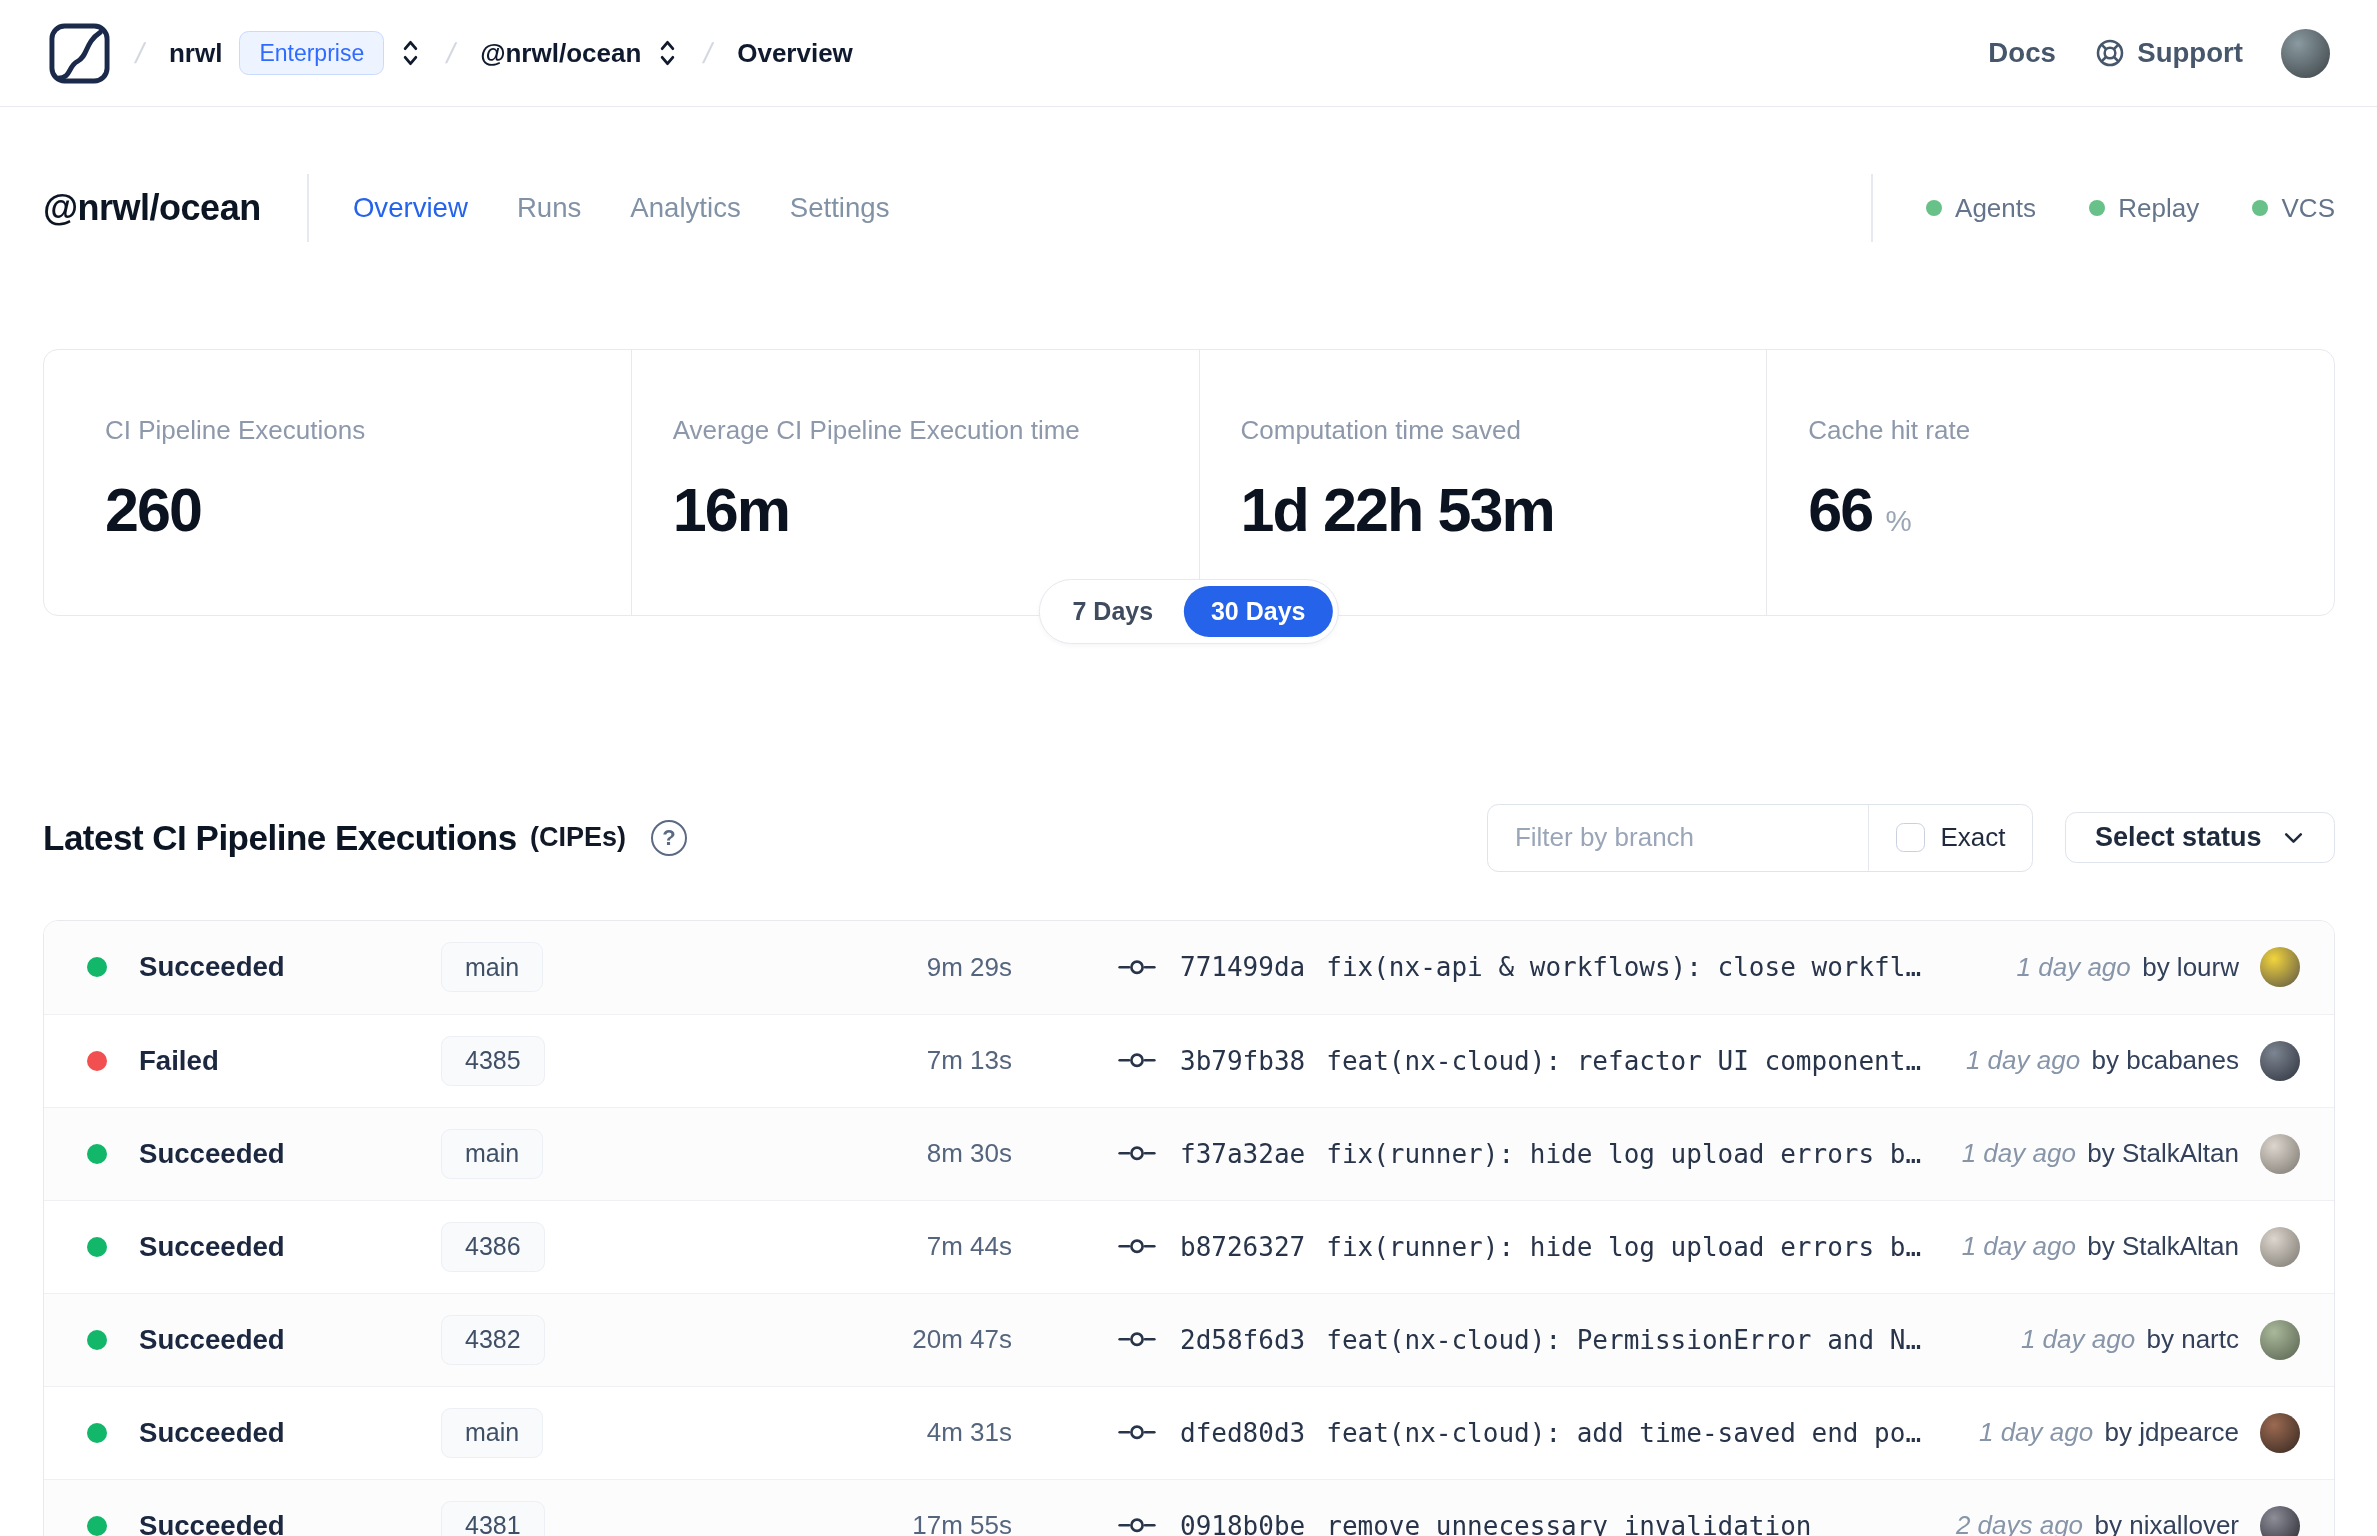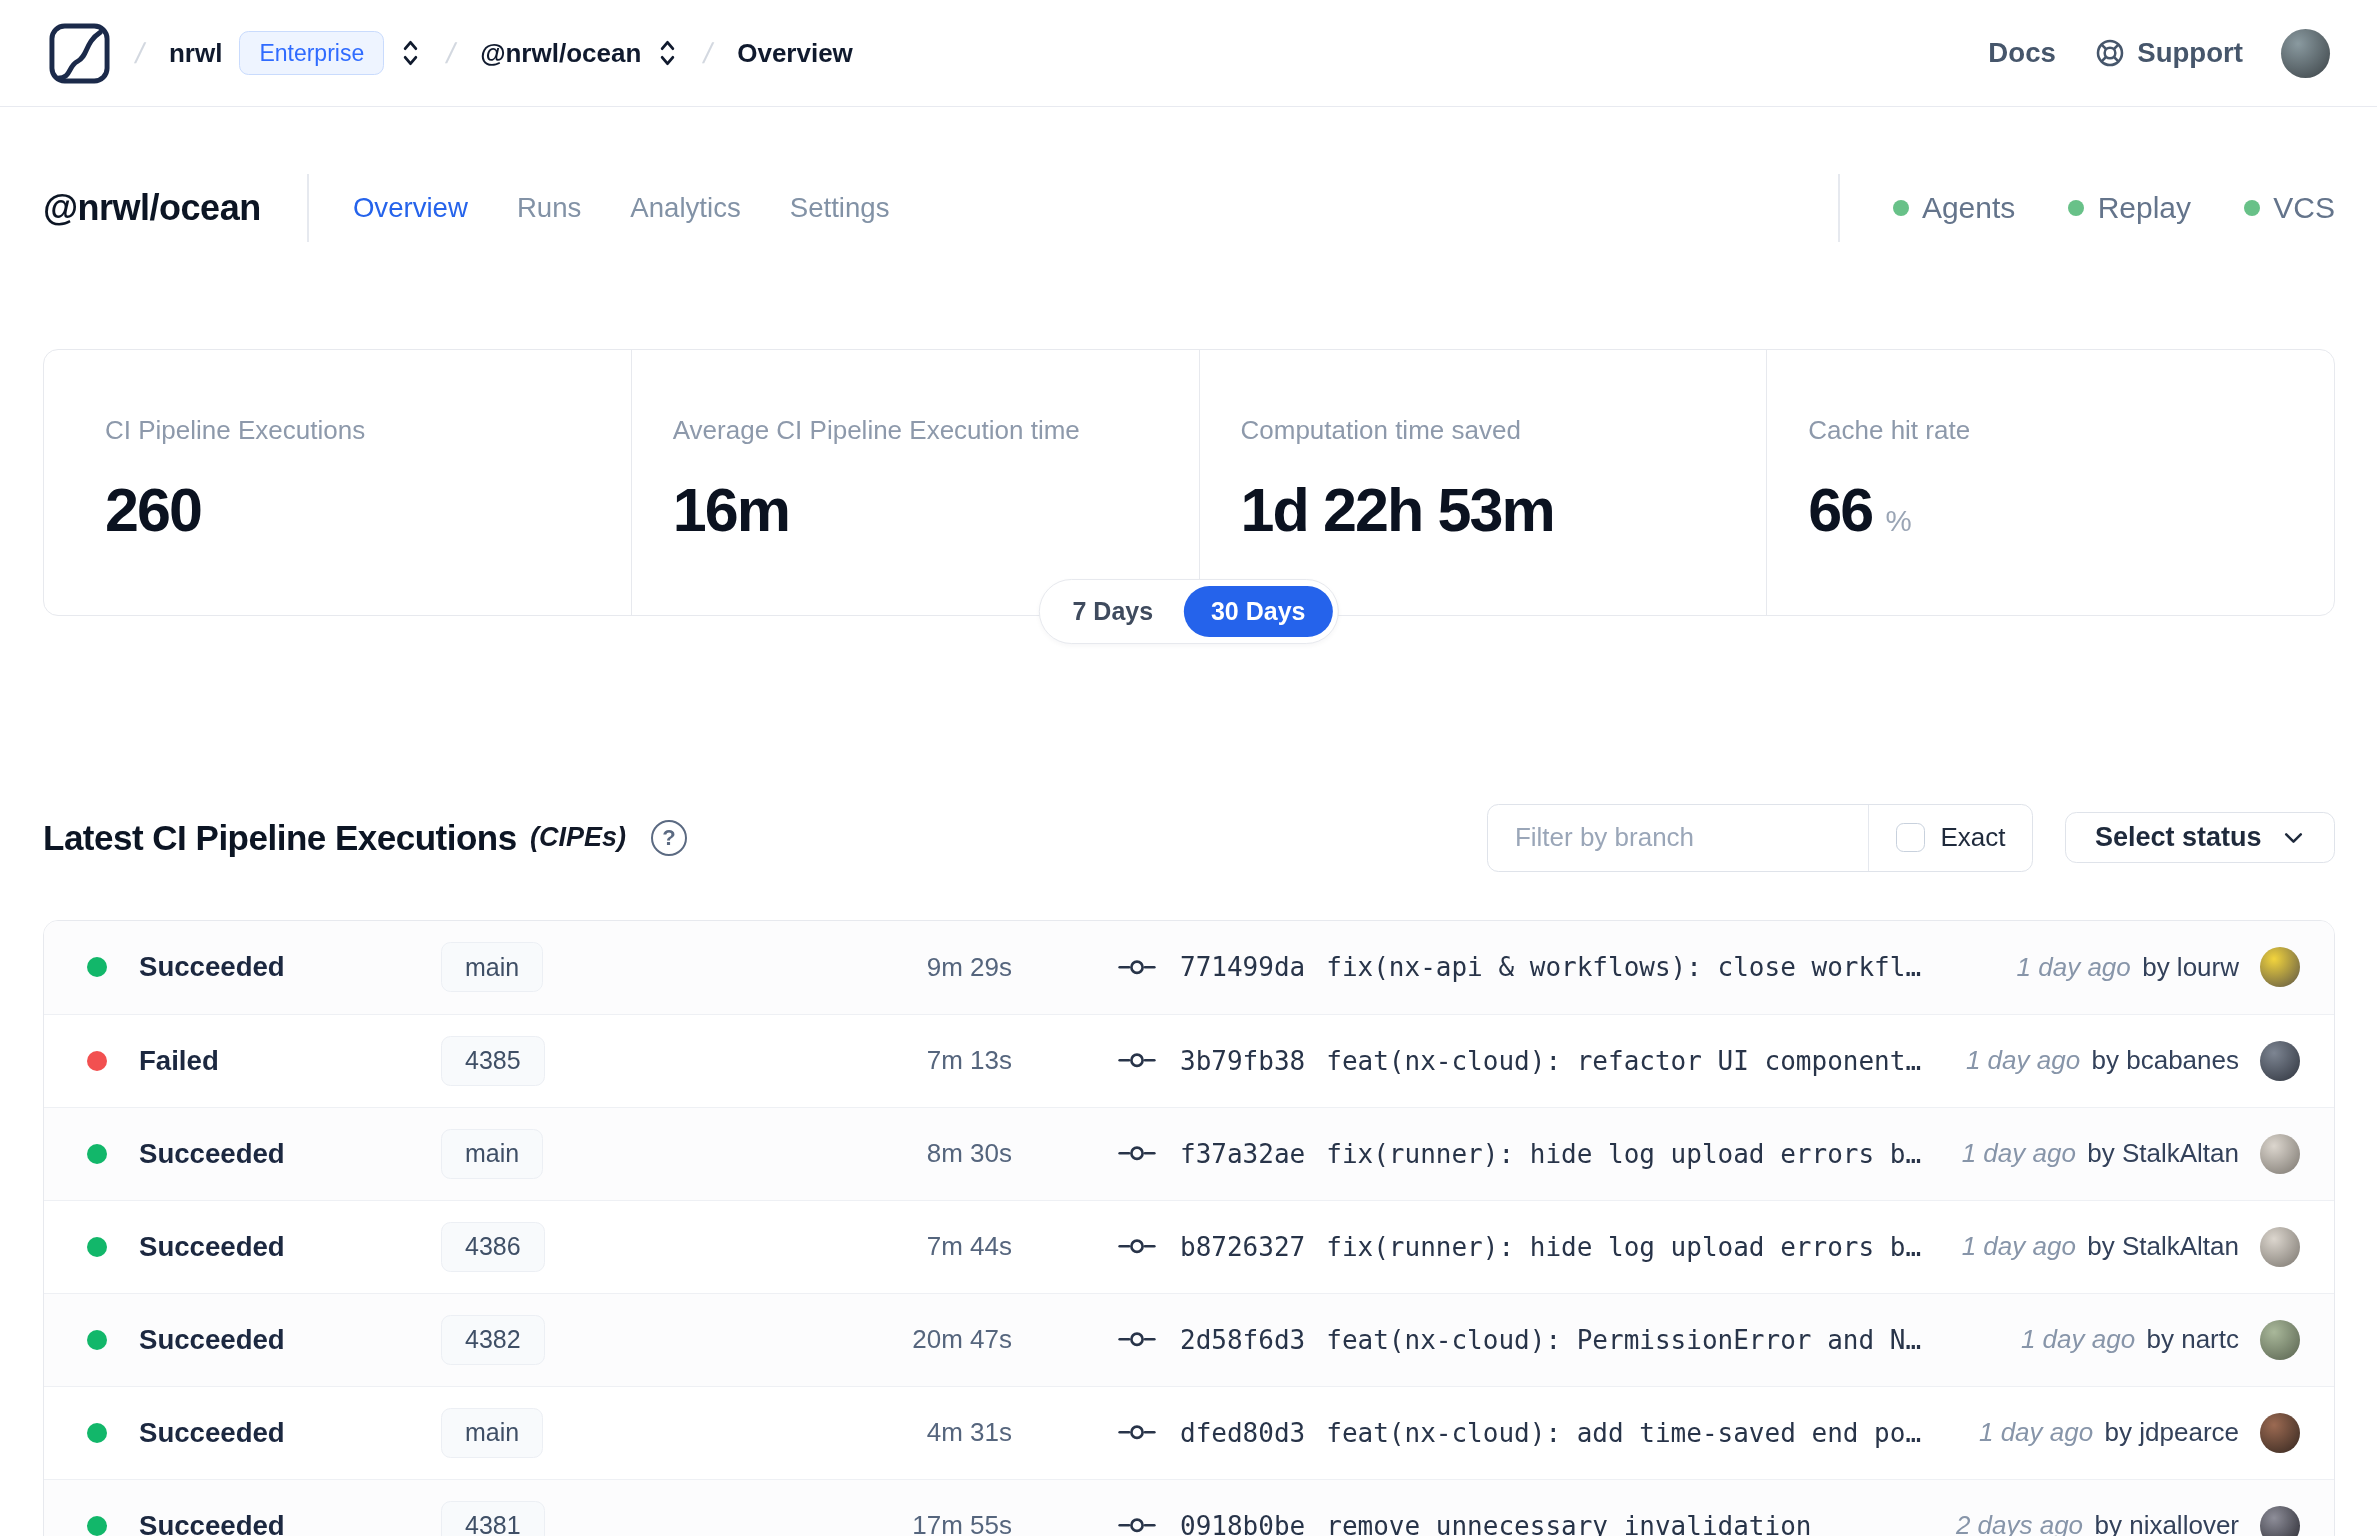--- a/index.html
+++ b/index.html
@@ -23,42 +23,42 @@
   
   .main { padding:0 43px; }
   .ws-head { margin-top:67px; display:flex; align-items:center; }
   .ws-title { font-size:36px; font-weight:700; color:#0c1524; letter-spacing:-0.5px; min-width:264px; }
   .vdiv { width:1.9px; height:68px; background:#e6e9ef; margin-right:44px; }
   .tabs { display:flex; align-items:center; gap:49px; }
   .tab { font-size:27.6px; font-weight:500; color:#8292a6; cursor:pointer; }
   .tab.active { color:#2563eb; }
   .ws-right { margin-left:auto; display:flex; align-items:center; }
   .features { display:flex; align-items:center; gap:53px; margin-left:53px; }
-  .feature { display:flex; align-items:center; gap:13.3px; font-size:30px; color:#64748b; }
+  .feature { display:flex; align-items:center; gap:13.3px; font-size:26px; color:#64748b; }
   .fdot { width:16px; height:16px; border-radius:50%; background:#68c188; }
 
   
   .stats-wrap { position:relative; margin-top:107px; }
   .stats { display:flex; border:1.9px solid #e7e9ee; border-radius:15px; background:#fff; }
   .stat { flex:1; padding:65px 61px 70px 61px; }
   .stat + .stat { border-left:1.9px solid #e7e9ee;padding-left:41px; }
   .stat-label { font-size:26px; font-weight:500; color:#8d99ab; }
   .stat-value { margin-top:28.5px; font-size:61px; font-weight:800; letter-spacing:-1.9px; color:#0b1220;
     display:flex; align-items:baseline; gap:13.3px; }
   .stat-suffix { font-size:29.5px; font-weight:500; color:#9aa5b5; letter-spacing:0; }
   .period-toggle { position:absolute; left:50%; bottom:-28.5px; transform:translateX(-50%);
     background:#fff; border:1.9px solid #e7e9ee; border-radius:950px; padding:5.7px; display:flex; gap:3.8px;
     box-shadow:0 1.9px 5.7px rgba(15,23,42,0.04); }
   .period-opt { font-size:25px; font-weight:600; color:#3f4b5e; padding:11.4px 27px; border-radius:950px; cursor:pointer; }
   .period-opt.selected { background:#2563eb; color:#fff; }
 
   
   .section-head { margin-top:188px; display:flex; align-items:center; }
   .section-title { font-size:35px; font-weight:700; color:#0c1524; letter-spacing:-0.5px; }
-  .section-title-suffix { font-size:27px; font-weight:600; font-style:italic; color:#111827; margin-left:13.3px; }
+  .section-title-suffix { font-size:27px; font-weight:600; color:#111827; margin-left:13.3px; }
   .help { width:36px; height:36px; border-radius:50%; border:2.4px solid #5b6a82; color:#5b6a82;
     font-size:22px; font-weight:700; display:flex; align-items:center; justify-content:center; margin-left:25px; cursor:pointer; }
   .controls { margin-left:auto; display:flex; align-items:center; gap:32px; }
   .filter-group { display:flex; align-items:stretch; border:1.9px solid #dfe3ea; border-radius:11.4px; background:#fff; height:68px; }
   .filter-input { border:none; outline:none; width:380px; font-size:26px; padding:0 27px;
     font-family:"Liberation Sans", sans-serif; color:#17233c; background:transparent; border-radius:11.4px 0 0 11.4px; }
   .filter-input::placeholder { color:#9aa6b8; }
   .exact-seg { display:flex; align-items:center; gap:15px; padding:0 27px; border-left:1.9px solid #e5e8ee; }
   .checkbox { width:29.5px; height:29.5px; border:1.9px solid #c8d1dd; border-radius:7.6px; background:#fff; cursor:pointer; }
   .exact-label { font-size:26px; color:#1f2a3c; }

